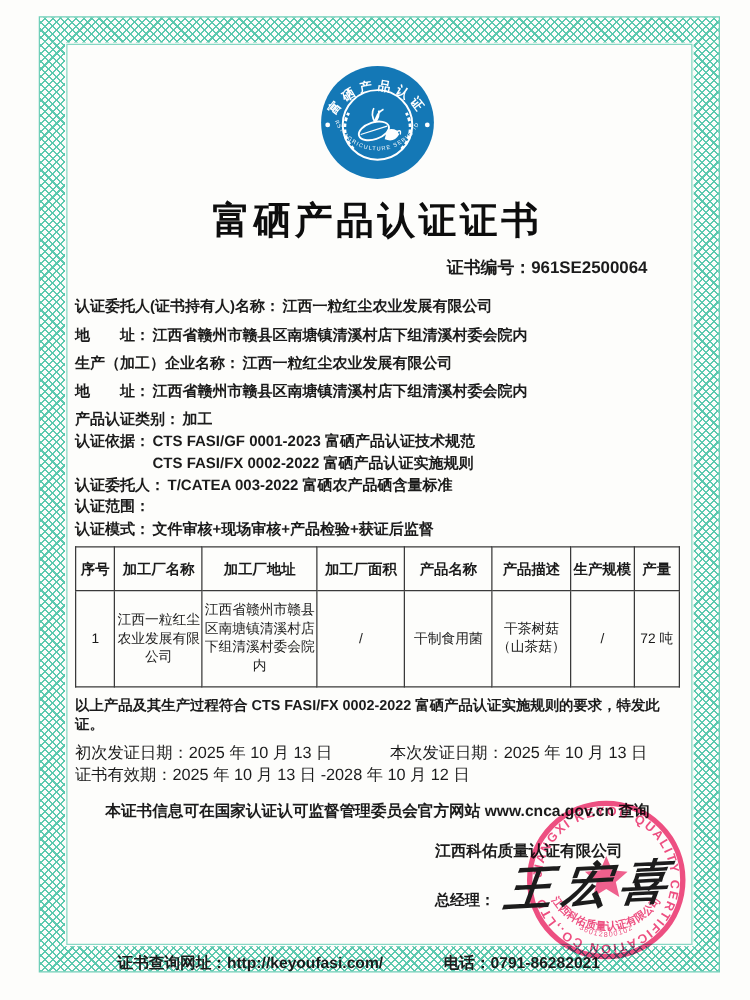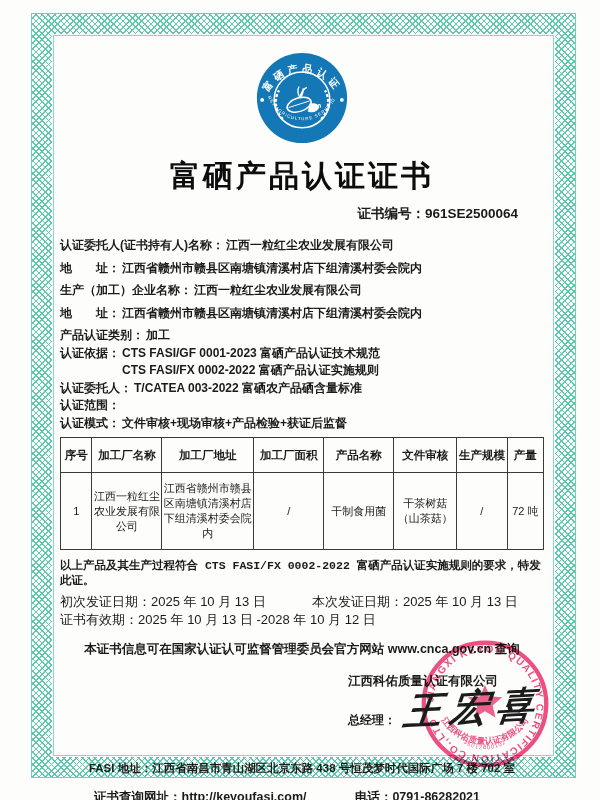--- a/index.html
+++ b/index.html
@@ -31,21 +31,21 @@
   .field .lbl{margin-right:2px;}
 
   table.scope{width:100%;border-collapse:collapse;margin-top:5px;table-layout:fixed;border-radius:32px;}
   table.scope th,table.scope td{
     border:1px solid #3a3a3a;text-align:center;vertical-align:middle;
     font-size:11px;padding:2px 1px;word-break:break-all;
   }
   table.scope th{font-weight:bold;height:30px;font-size:11.5px;}
   table.scope td{height:72px;line-height:15px;}
 
-  .statement{margin:8px 0 0;font-size:11.5px;font-weight:bold;line-height:15px;font-family:Liberation Mono, monospace;}
+  .statement{margin:8px 0 0;font-size:11.5px;font-weight:bold;line-height:15px;}
   .dates{margin-top:5px;font-size:13px;font-weight:normal;line-height:17.5px;}
   .dates .gap{display:inline-block;width:46px;}
   .query-note{margin:13px 0 0;text-align:center;font-size:12.5px;font-weight:bold;}
 
   .footer{position:relative;margin-top:9px;height:82px;}
   .keyou{display:flex;align-items:center;gap:7px;margin-left:6px;padding-top:4px;}
   .keyou-text .cn{font-size:27px;font-weight:bold;color:#1778be;letter-spacing:2px;line-height:30px;}
   .keyou-text .en{font-size:9px;font-weight:bold;color:#2b93cc;letter-spacing:3px;margin-top:3px;}
   .issuer{position:absolute;right:0;top:6px;width:196px;}
   .issuer .company{font-size:12.5px;font-weight:bold;}
@@ -130,21 +130,21 @@
           <col style="width:10.5%">
           <col style="width:7.5%">
       </colgroup>
       <thead>
         <tr>
           <th>序号</th>
           <th>加工厂名称</th>
           <th>加工厂地址</th>
           <th>加工厂面积</th>
           <th>产品名称</th>
-          <th>文件审核</th>
+          <th>产品描述</th>
           <th>生产规模</th>
           <th>产量</th>
         </tr>
       </thead>
       <tbody>
         <tr>
           <td>1</td>
           <td>江西一粒红尘农业发展有限公司</td>
           <td>江西省赣州市赣县区南塘镇清溪村店下组清溪村委会院内</td>
           <td>/</td>
@@ -193,23 +193,20 @@
           <textPath href="#sealCn" startOffset="50%" text-anchor="middle">江西科佑质量认证有限公司</textPath>
         </text>
         <text font-size="6" fill="#ee4078" letter-spacing="1">
           <textPath href="#sealNum" startOffset="50%" text-anchor="middle">36012800102</textPath>
         </text>
       </svg>
 
       <div class="signature">王宏喜</div>
     </div>
 
-    <p class="fasi">
-      <span>FASI 地址：</span><span>江西省南昌市青山湖区北京东路 438 号恒茂梦时代国际广场 7 楼 702 室</span>
-    </p>
 
     <div class="bottom-line">
       <span><span>证书查询网址：</span><span>http://keyoufasi.com/</span></span>
       <span><span>电话：</span><span>0791-86282021</span></span>
     </div>
 
   </div>
 </div>
 
 </body></html>

